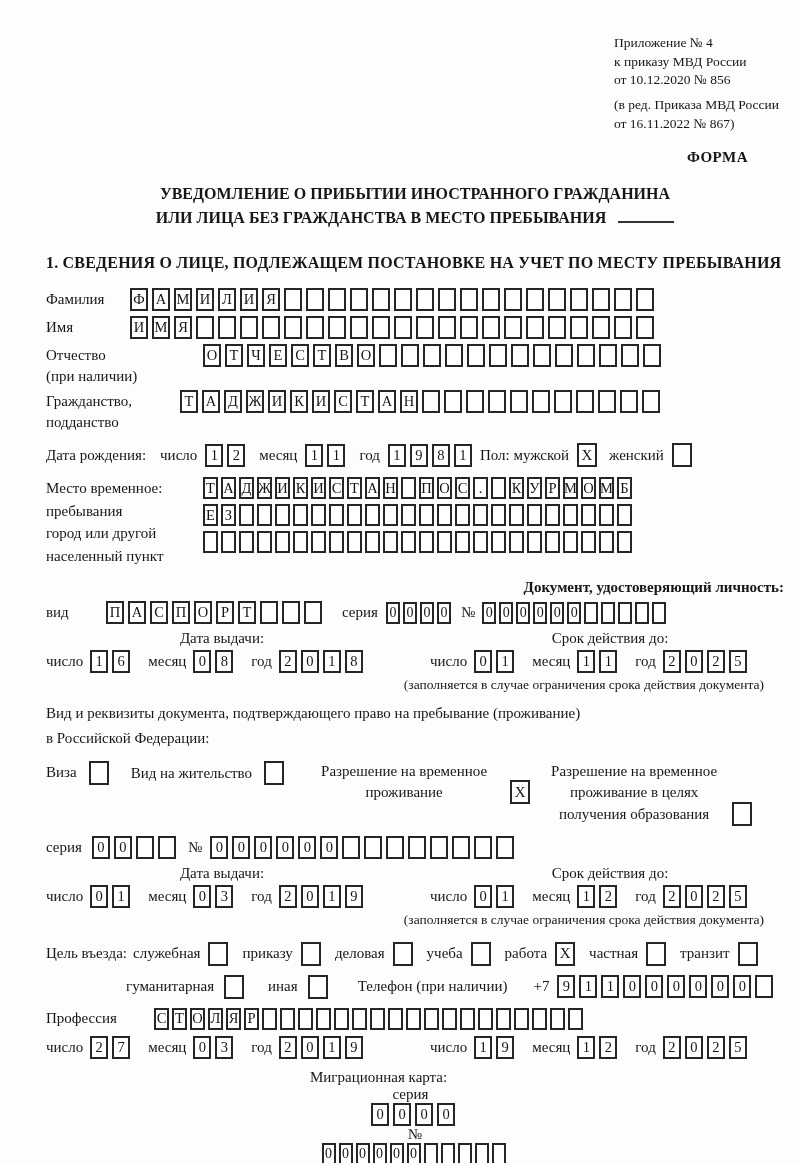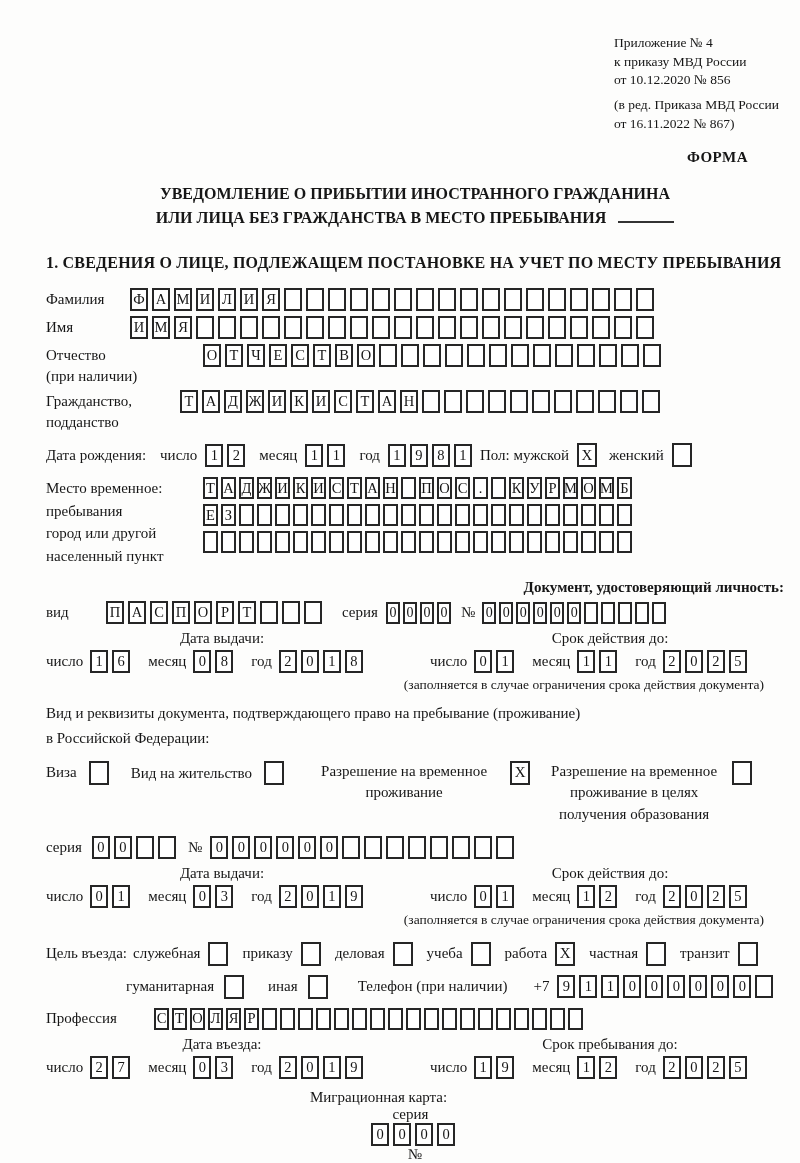--- a/index.html
+++ b/index.html
@@ -59,21 +59,21 @@
   .datepair { display:flex; margin-top:6px; }
   .dp-l { width:352px; flex:none; }
   .dp-r { margin-left:32px; flex:none; width:360px; }
   .dp-title { text-align:center; margin-bottom:3px; }
   .dp-cells { display:flex; align-items:center; }
   .dp-cells .t { margin-right:7px; }
   .dp-cells .mid { margin:0 7px 0 14px; }
   .note { font-size:13.5px; text-align:right; padding-right:20px; margin-top:4px; }
 
   .options { display:flex; align-items:flex-start; margin-top:10px; }
-  .opt { display:flex; align-items:flex-start; }
+  .opt { display:flex; align-items:flex-end; }
   .opt .otext { line-height:1.45; }
   .opt .cb { margin-left:12px; }
   .opt-c { text-align:center; }
 
   .purpose { display:flex; align-items:center; margin-top:14px; }
   .purpose .pair { display:flex; align-items:center; margin-right:14px; }
   .purpose .pair .t { margin-right:8px; }
   .phone-row { display:flex; align-items:center; margin-top:9px; }
 
   .final { display:flex; align-items:flex-start; margin-top:6px; }
@@ -604,21 +604,20 @@
         <span class="cell"></span>
         <span class="cell"></span>
         <span class="cell"></span>
         <span class="cell"></span>
         <span class="cell"></span>
       </span>
   </div>
 
   <div class="datepair">
     <div class="dp-l">
-      <div class="dp-title">Дата въезда:</div>
       <div class="dp-cells">
         <span class="t">число</span>
         <span class="cells">
             <span class="cell">2</span>
             <span class="cell">7</span>
           </span>
         <span class="t mid">месяц</span>
         <span class="cells">
             <span class="cell">0</span>
             <span class="cell">3</span>
@@ -626,21 +625,20 @@
         <span class="t mid">год</span>
         <span class="cells">
             <span class="cell">2</span>
             <span class="cell">0</span>
             <span class="cell">1</span>
             <span class="cell">9</span>
           </span>
       </div>
     </div>
     <div class="dp-r">
-      <div class="dp-title">Срок пребывания до:</div>
       <div class="dp-cells">
         <span class="t">число</span>
         <span class="cells">
             <span class="cell">1</span>
             <span class="cell">9</span>
           </span>
         <span class="t mid">месяц</span>
         <span class="cells">
             <span class="cell">1</span>
             <span class="cell">2</span>

